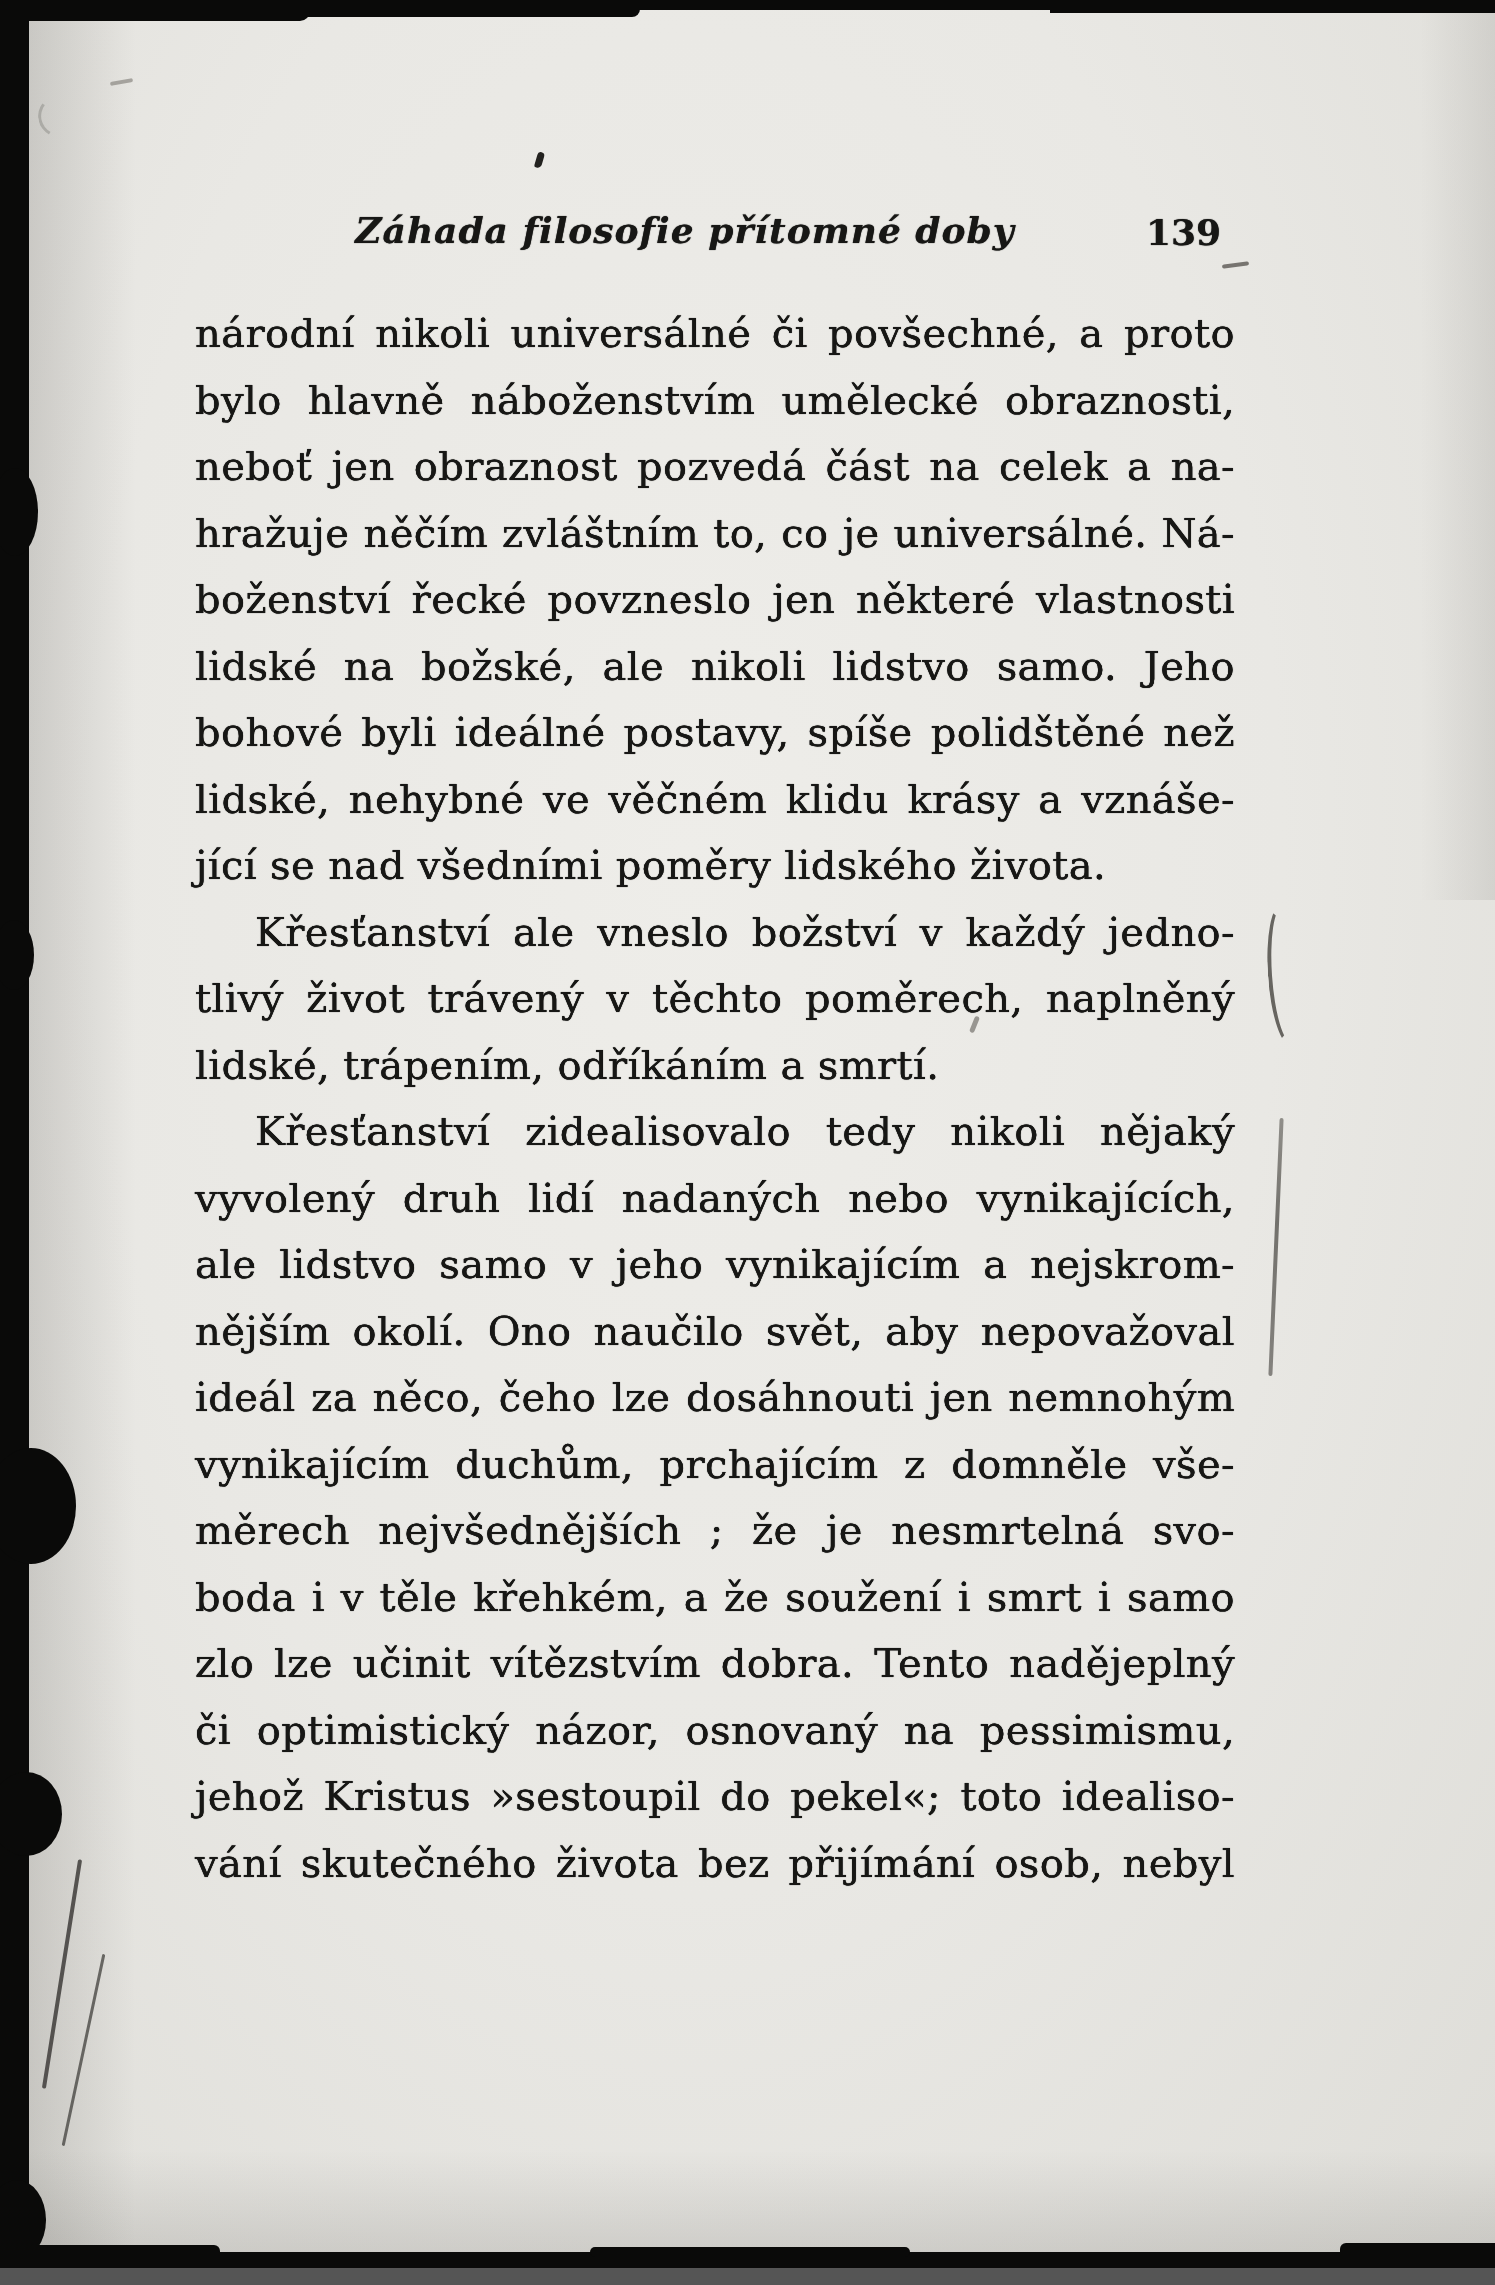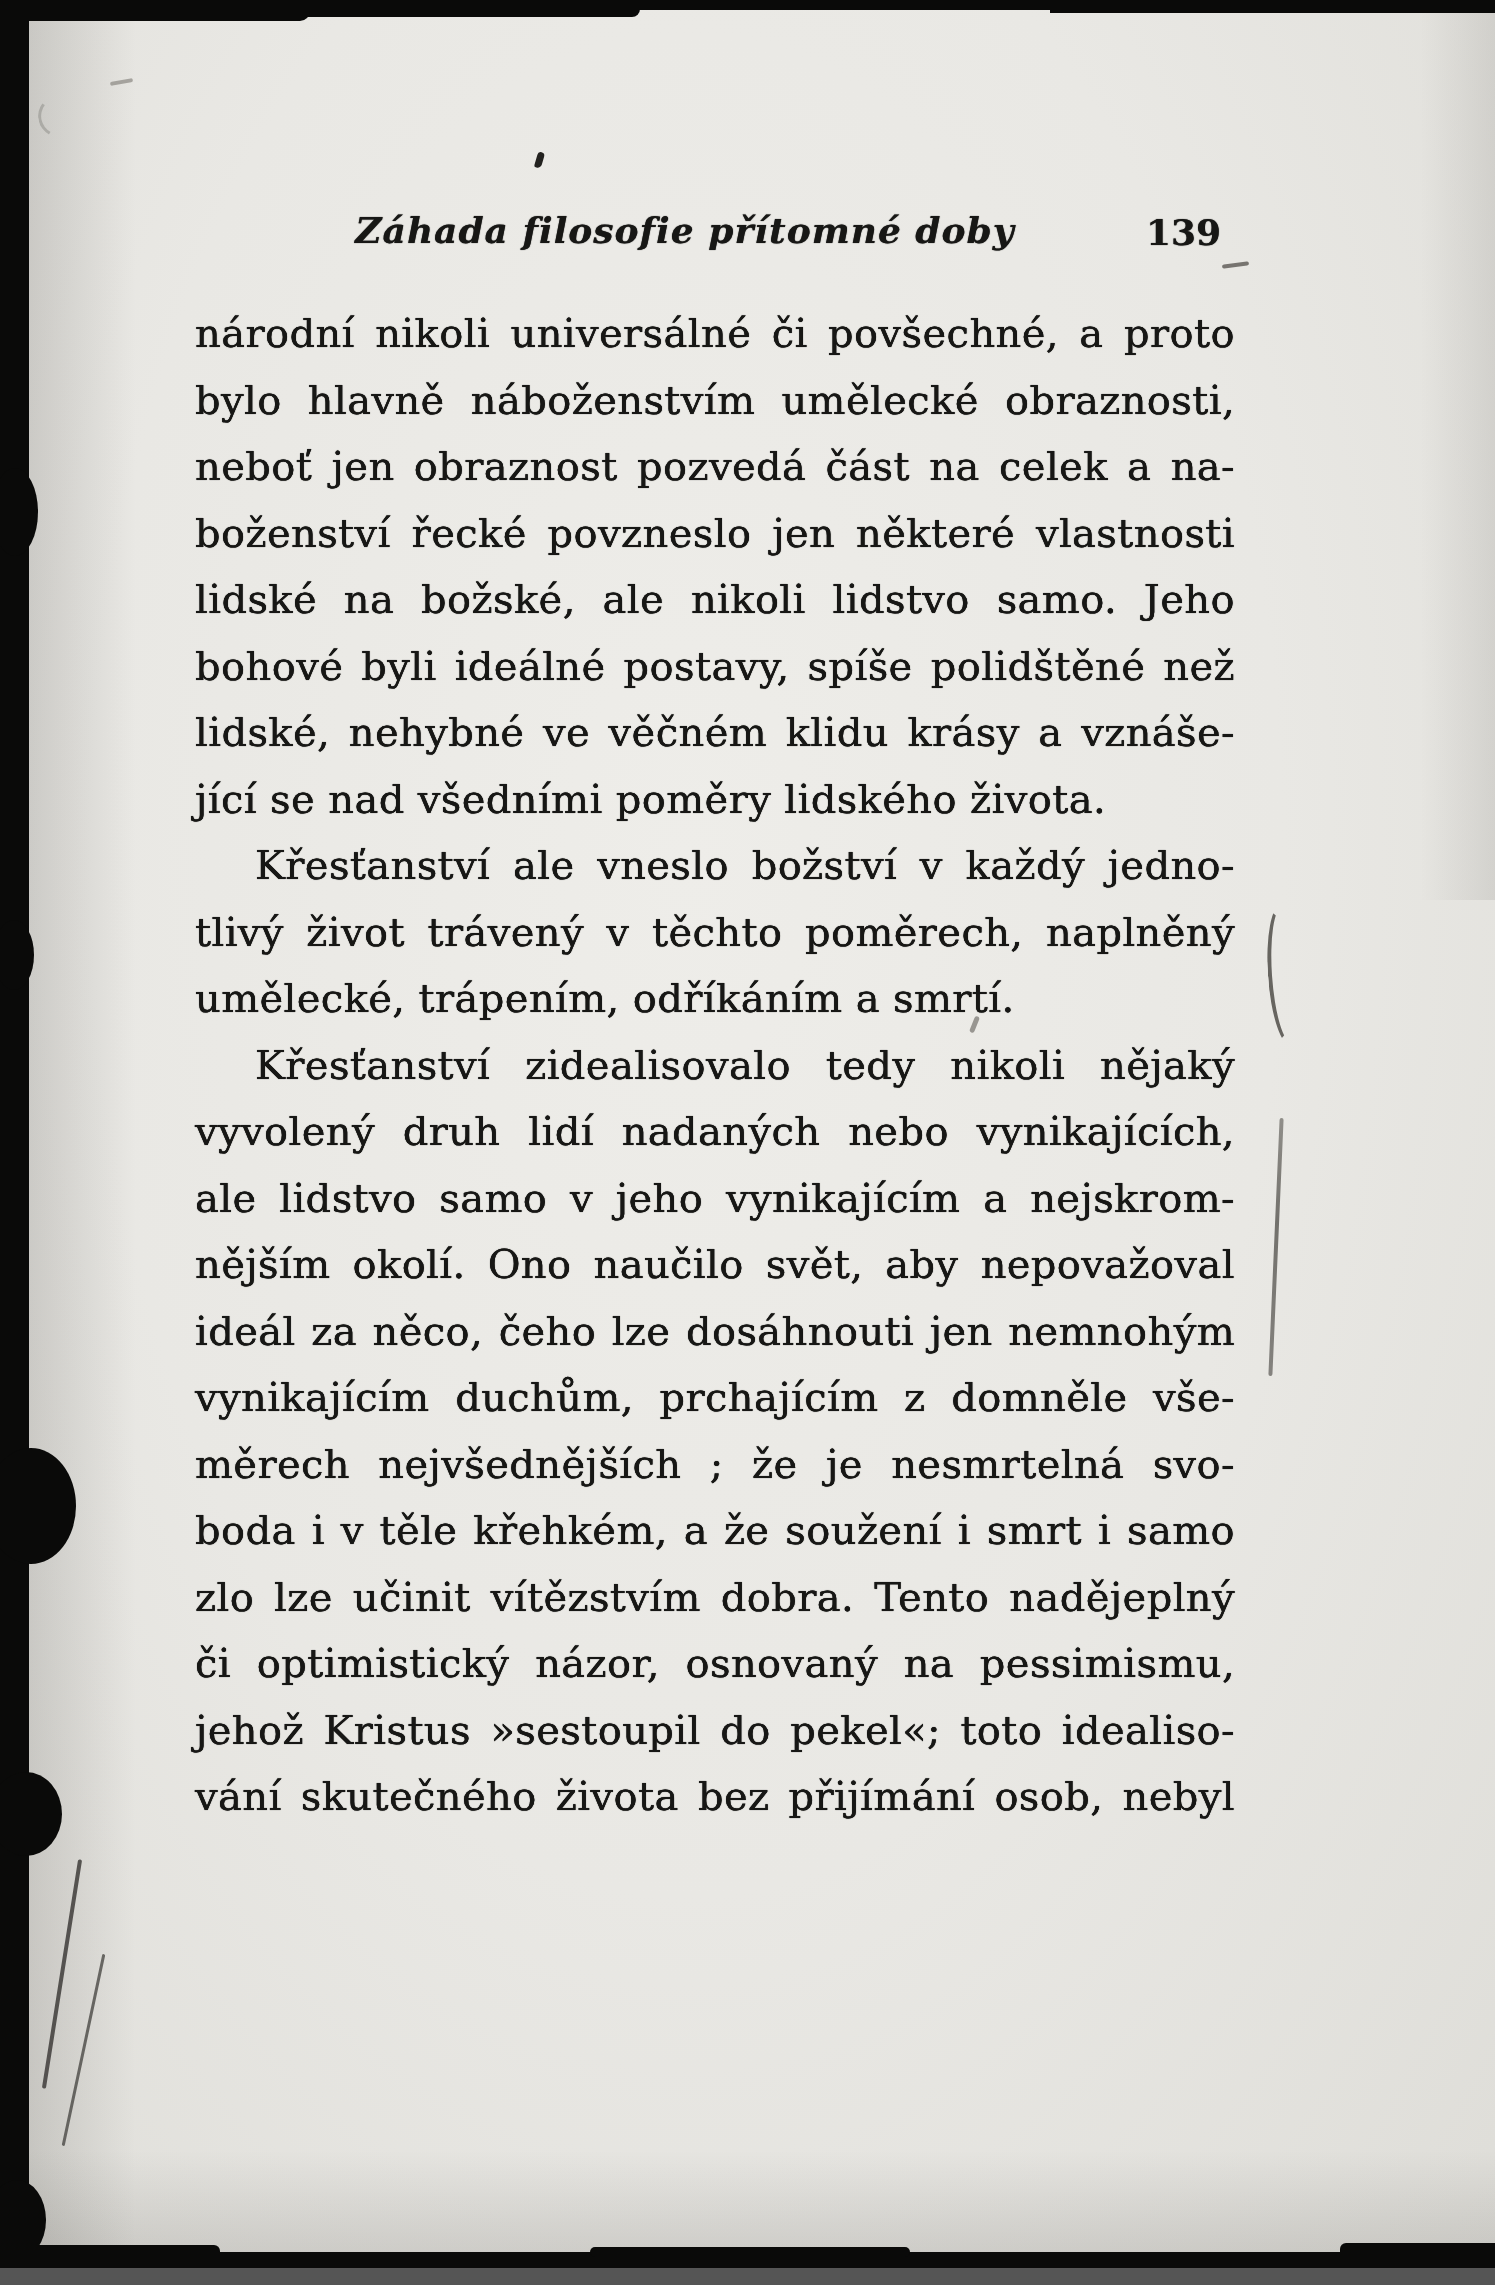--- a/index.html
+++ b/index.html
@@ -98,28 +98,29 @@
   <div class="bar" style="left:590px;top:2247px;width:320px;height:10px;border-radius:5px;"></div>
   <div class="bar" style="left:1340px;top:2243px;width:155px;height:14px;border-radius:6px 0 0 0;"></div>
 
   <div class="running-head">Záhada filosofie přítomné doby</div>
   <div class="page-num">139</div>
 
   <div class="textblock">
     <div class="ln">národní nikoli universálné či povšechné, a proto</div>
     <div class="ln">bylo hlavně náboženstvím umělecké obraznosti,</div>
     <div class="ln">neboť jen obraznost pozvedá část na celek a na-</div>
+    <div class="ln">hražuje něčím zvláštním to, co je universálné. Ná-</div>
     <div class="ln">boženství řecké povzneslo jen některé vlastnosti</div>
     <div class="ln">lidské na božské, ale nikoli lidstvo samo. Jeho</div>
     <div class="ln">bohové byli ideálné postavy, spíše polidštěné než</div>
     <div class="ln">lidské, nehybné ve věčném klidu krásy a vznáše-</div>
     <div class="ln end">jící se nad všedními poměry lidského života.</div>
     <div class="ln in">Křesťanství ale vneslo božství v každý jedno-</div>
     <div class="ln">tlivý život trávený v těchto poměrech, naplněný</div>
-    <div class="ln end">umělecké, trápením, odříkáním a smrtí.</div>
+    <div class="ln end">lidské, trápením, odříkáním a smrtí.</div>
     <div class="ln in">Křesťanství zidealisovalo tedy nikoli nějaký</div>
     <div class="ln">vyvolený druh lidí nadaných nebo vynikajících,</div>
     <div class="ln">ale lidstvo samo v jeho vynikajícím a nejskrom-</div>
     <div class="ln">nějším okolí. Ono naučilo svět, aby nepovažoval</div>
     <div class="ln">ideál za něco, čeho lze dosáhnouti jen nemnohým</div>
     <div class="ln">vynikajícím duchům, prchajícím z domněle vše-</div>
     <div class="ln">měrech nejvšednějších ; že je nesmrtelná svo-</div>
     <div class="ln">boda i v těle křehkém, a že soužení i smrt i samo</div>
     <div class="ln">zlo lze učinit vítězstvím dobra. Tento nadějeplný</div>
     <div class="ln">či optimistický názor, osnovaný na pessimismu,</div>

